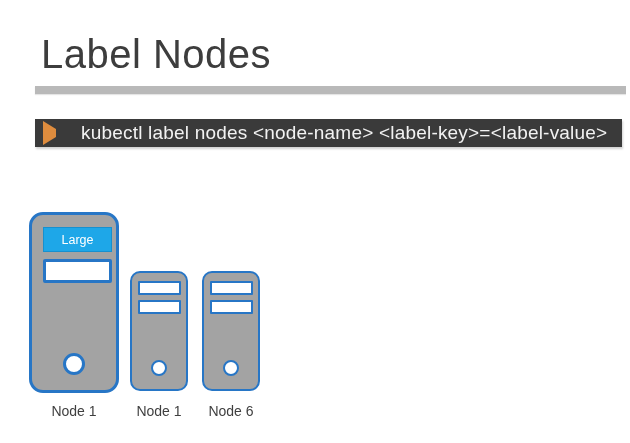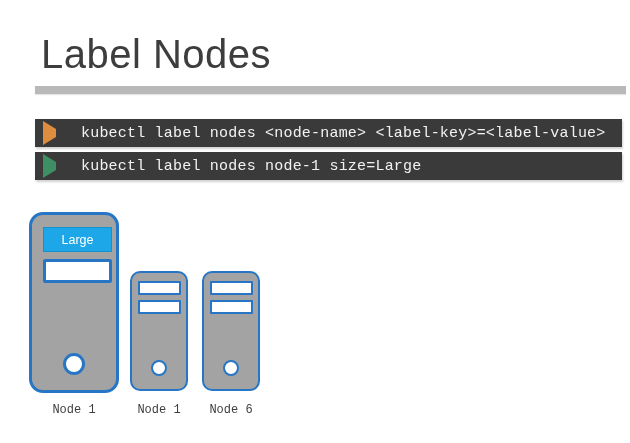--- a/index.html
+++ b/index.html
@@ -37,22 +37,22 @@
     width:0; height:0; flex:none;
     border-top:8px solid transparent;
     border-bottom:8px solid transparent;
     border-left:13px solid #888;
     margin-left:4px;
   }
   .tri-orange { border-left-color:#de8c3e; }
   .tri-green  { border-left-color:#3f8f65; }
   .cmd {
     color:#f2f2f2;
-    font-family:Liberation Mono, monospace;
-    font-size:15px; letter-spacing:0.2px;
+    font-family:Liberation Sans, sans-serif;
+    font-size:19px; letter-spacing:0.2px;
     margin-left:13px; white-space:pre;
   }
 
   
   .node {
     position:absolute; background:#a3a3a3;
     border:2.5px solid #2776c6;
   }
   .node-1 {
     left:21px; top:204px; width:90px; height:181px;
@@ -84,43 +84,39 @@
 
   .power {
     position:absolute; left:50%; transform:translateX(-50%);
     border:3px solid #2776c6; border-radius:50%; background:#fff;
   }
   .power-lg { width:22px; height:22px; bottom:15px; }
   .power-sm { width:16px; height:16px; bottom:13px; border-width:2.5px; }
 
   .node-label {
     position:absolute; top:391px;
-    font-size:12px; color:#3f3f3f; text-align:center;font-family:Liberation Mono, monospace;
+    font-size:14px; color:#3f3f3f; text-align:center;
   }
   .label-1 { left:21px;  width:90px; }
   .label-2 { left:122px; width:58px; }
   .label-3 { left:194px; width:58px; }
 </style>
 </head>
 <body>
 
 <div class="slide">
 
   <div class="title">Label Nodes</div>
   <div class="divider"></div>
 
   <div class="term-line term-line-1">
     <span class="tri tri-orange"></span>
     <span class="cmd">kubectl label nodes &lt;node-name&gt; &lt;label-key&gt;=&lt;label-value&gt;</span>
   </div>
 
-  <div class="term-line term-line-2">
-    <span class="tri tri-green"></span>
-    <span class="cmd">kubectl label nodes node-1 size=Large</span>
-  </div>
 
   <div class="node node-1">
     <div class="badge">Large</div>
     <div class="slot-large"></div>
     <div class="power power-lg"></div>
   </div>
 
   <div class="node node-sm node-2">
     <div class="slot-sm a"></div>
     <div class="slot-sm b"></div>

